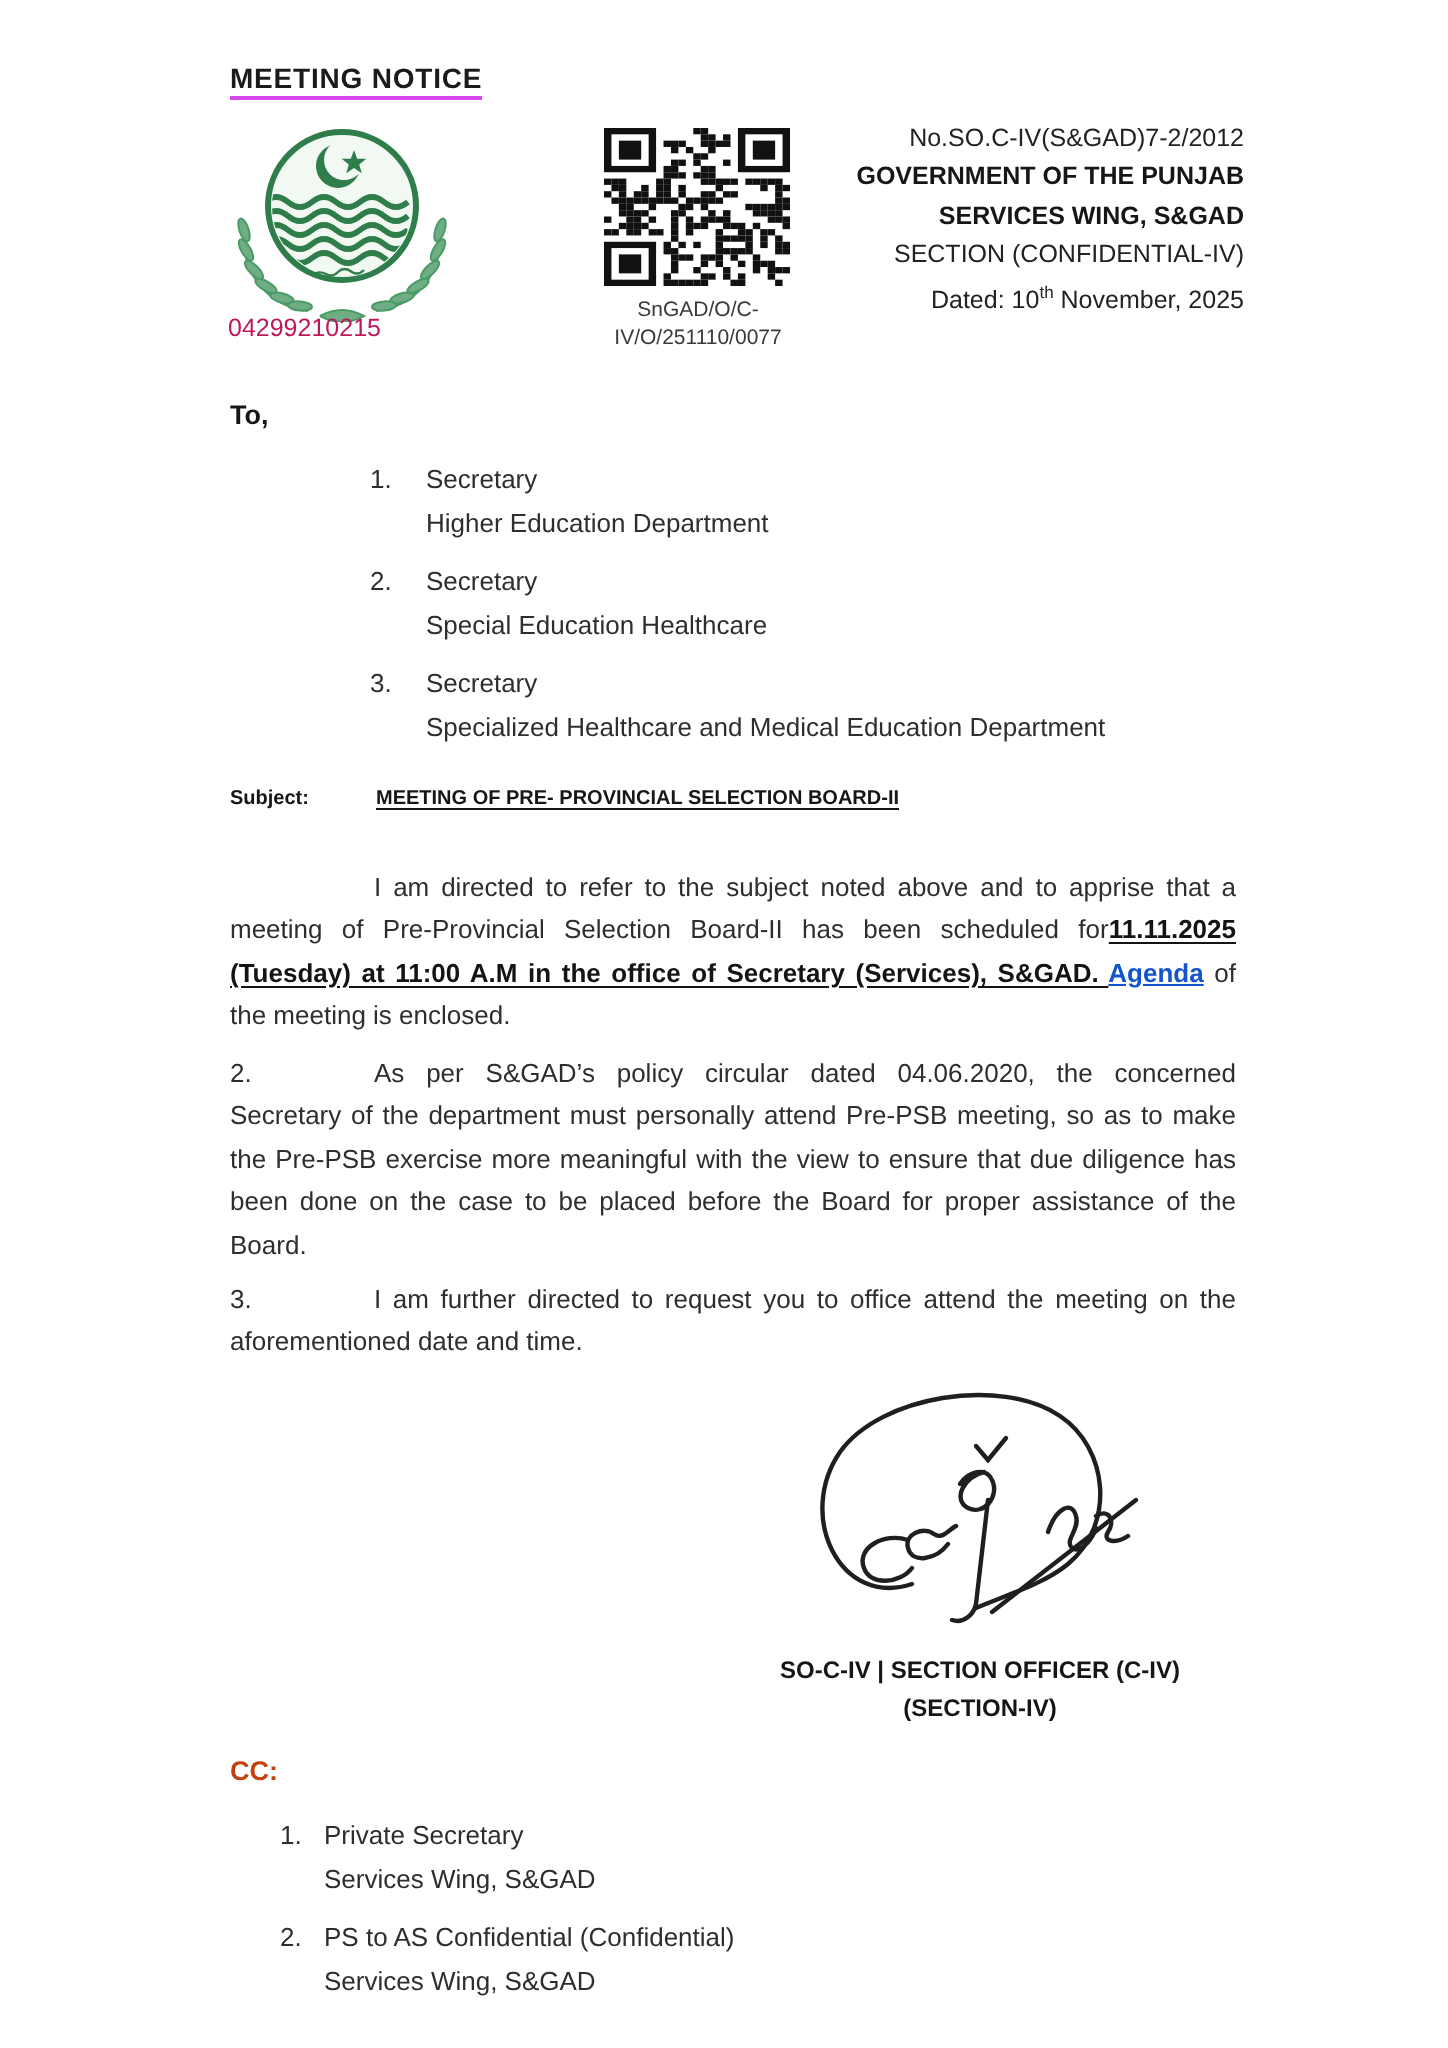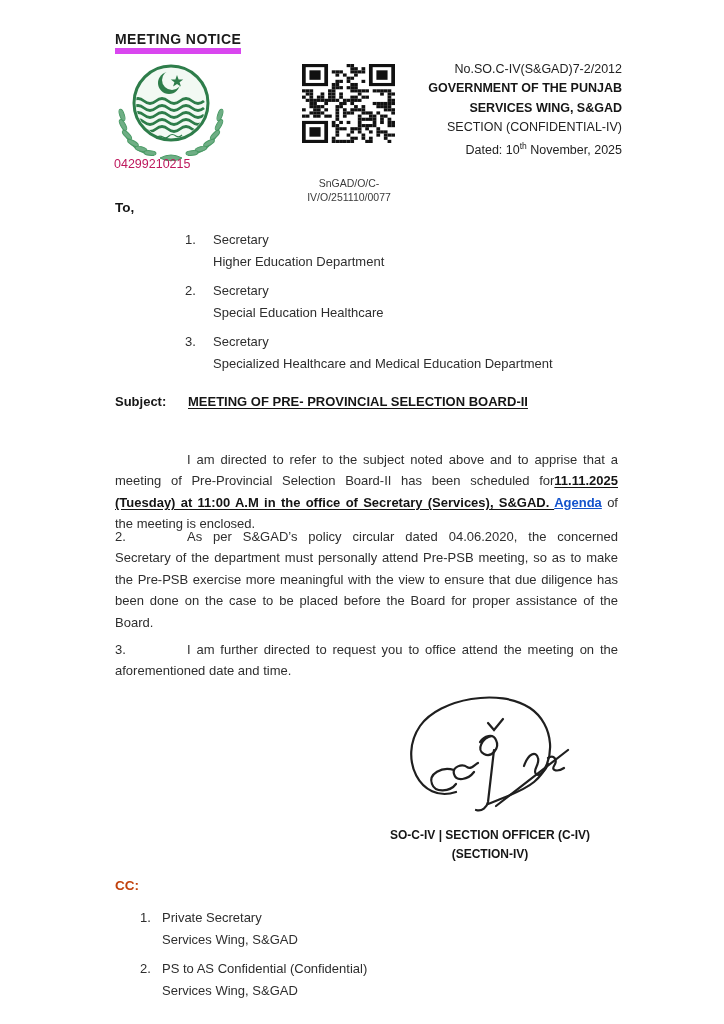--- a/index.html
+++ b/index.html
@@ -1,47 +1,47 @@
 <!DOCTYPE html>
 <html><head>
 <meta charset="utf-8">
 <style>
   html,body{margin:0;padding:0;}
   body{background:#ffffff;font-family:"Liberation Sans", sans-serif;color:#2e2e2e;}
   .page{position:relative;width:724px;height:1024px;background:#ffffff;overflow:hidden;}
 
   
   .doc-title{position:absolute;left:115px;top:31px;font-size:14px;font-weight:bold;
-    color:#1b1b1b;letter-spacing:.4px;border-bottom:6px solid #d946ef;padding-bottom:1px;}
+    color:#1b1b1b;letter-spacing:.4px;border-bottom:2px solid #d946ef;padding-bottom:1px;}
   .emblem{position:absolute;left:110px;top:57px;width:122px;height:104px;}
   .logo-num{position:absolute;left:114px;top:157px;font-size:12.5px;color:#be185d;}
   .qr{position:absolute;left:302px;top:64px;width:93px;height:79px;}
   .qr-cap{position:absolute;left:282px;top:149px;width:134px;text-align:center;
-    font-size:10.5px;line-height:13.5px;color:#3a3a3a;margin-top:28px;}
+    font-size:10.5px;line-height:13.5px;color:#3a3a3a;}
   .ref-block{position:absolute;left:416px;top:60px;width:206px;text-align:right;
     font-size:12.5px;line-height:19.3px;color:#222;}
   .ref-block .b{font-weight:bold;color:#161616;}
   sup{font-size:8.5px;}
 
   
   .to-label{position:absolute;left:115px;top:200px;font-size:13.5px;font-weight:bold;color:#161616;}
   .recipients{position:absolute;left:115px;top:229px;width:505px;}
   .r-item{display:flex;margin:0 0 8px 70px;font-size:13px;line-height:21.5px;color:#2e2e2e;}
   .r-item .num{width:28px;flex:0 0 28px;}
   .cc-list .r-item{margin-left:25px;}
   .cc-list .r-item .num{width:22px;flex:0 0 22px;}
 
   
   .subject-row{position:absolute;left:115px;top:394px;width:505px;display:flex;
-    font-size:13px;font-weight:bold;color:#161616;}
+    font-size:10px;font-weight:bold;color:#161616;}
   .subject-row .s-label{width:73px;flex:0 0 73px;}
   .subject-row .s-text{text-decoration:underline;text-underline-offset:2px;}
   .para{position:absolute;left:115px;width:503px;font-size:13px;line-height:21.4px;
     text-align:justify;color:#2e2e2e;}
-  .para1{top:436px;text-indent:72px;}
+  .para1{top:420px;text-indent:72px;}
   .para2{top:513px;}
   .para3{top:626px;}
   .pnum{display:inline-block;width:72px;text-indent:0;}
   .bold-u{font-weight:bold;color:#141414;text-decoration:underline;text-underline-offset:2px;}
   .doc-link{font-weight:bold;text-decoration:underline;cursor:pointer;}
 
   
   .sig-svg{position:absolute;left:396px;top:688px;width:188px;height:132px;}
   .sig-block{position:absolute;left:360px;top:826px;width:260px;text-align:center;
     font-size:12px;font-weight:bold;color:#161616;line-height:19px;}

